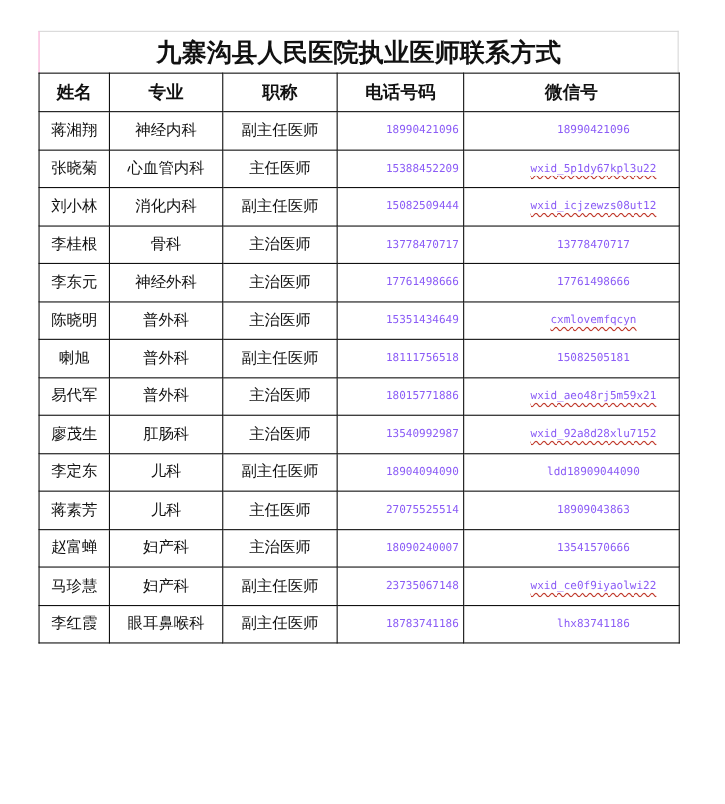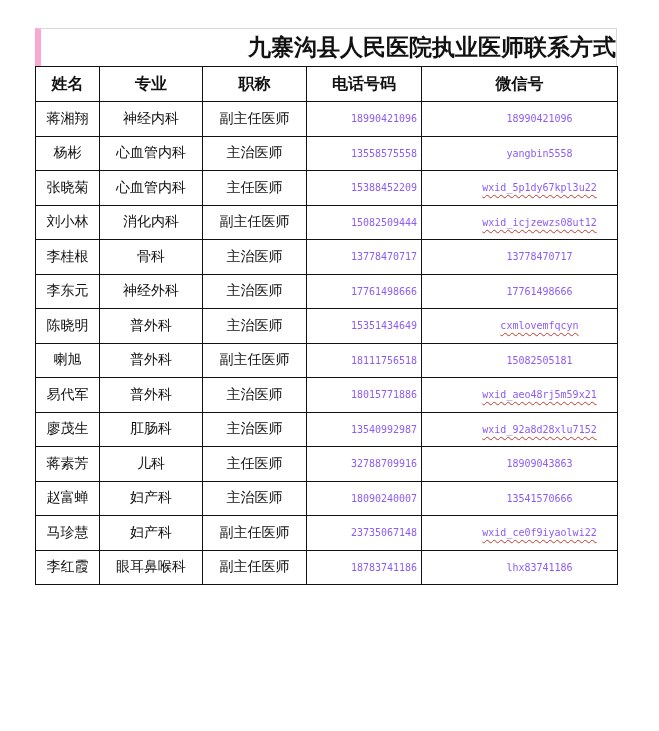--- a/index.html
+++ b/index.html
@@ -17,25 +17,25 @@
     }
     .sheet {
       position: absolute;
       left: 35px;
       top: 28px;
       width: 582px;
     }
     .title-row {
       height: 38px;
       border-top: 1px solid #d8d8d8;
-      border-left: 6px solid #f9a8d4;
+      border-left: 1px solid #f9a8d4;
       border-right: 1px solid #d8d8d8;
       display: flex;
       align-items: center;
-      justify-content: flex-end;
+      justify-content: center;
       box-sizing: border-box;
     }
     .title-row h1 {
       margin: 0;
       font-family: "DejaVu Serif", serif;
       font-weight: bold;
       font-size: 23px;
       letter-spacing: 0px;
       color: #111;
     }
@@ -105,27 +105,20 @@
     </thead>
     <tbody id="tbody">
         <tr>
           <td><span>蒋湘翔</span></td>
           <td><span>神经内科</span></td>
           <td><span>副主任医师</span></td>
           <td class="num"><span>18990421096</span></td>
           <td class="wx"><span>18990421096</span></td>
         </tr>
         <tr>
-          <td><span>杨彬</span></td>
-          <td><span>心血管内科</span></td>
-          <td><span>主治医师</span></td>
-          <td class="num"><span>13558575558</span></td>
-          <td class="wx"><span>yangbin5558</span></td>
-        </tr>
-        <tr>
           <td><span>张晓菊</span></td>
           <td><span>心血管内科</span></td>
           <td><span>主任医师</span></td>
           <td class="num"><span>15388452209</span></td>
           <td class="wx"><span class="squiggle">wxid_5p1dy67kpl3u22</span></td>
         </tr>
         <tr>
           <td><span>刘小林</span></td>
           <td><span>消化内科</span></td>
           <td><span>副主任医师</span></td>
@@ -168,24 +161,31 @@
           <td class="wx"><span class="squiggle">wxid_aeo48rj5m59x21</span></td>
         </tr>
         <tr>
           <td><span>廖茂生</span></td>
           <td><span>肛肠科</span></td>
           <td><span>主治医师</span></td>
           <td class="num"><span>13540992987</span></td>
           <td class="wx"><span class="squiggle">wxid_92a8d28xlu7152</span></td>
         </tr>
         <tr>
+          <td><span>李定东</span></td>
+          <td><span>儿科</span></td>
+          <td><span>副主任医师</span></td>
+          <td class="num"><span>18904094090</span></td>
+          <td class="wx"><span>ldd18909044090</span></td>
+        </tr>
+        <tr>
           <td><span>蒋素芳</span></td>
           <td><span>儿科</span></td>
           <td><span>主任医师</span></td>
-          <td class="num"><span>32788709916</span></td>
+          <td class="num"><span>27075525514</span></td>
           <td class="wx"><span>18909043863</span></td>
         </tr>
         <tr>
           <td><span>赵富蝉</span></td>
           <td><span>妇产科</span></td>
           <td><span>主治医师</span></td>
           <td class="num"><span>18090240007</span></td>
           <td class="wx"><span>13541570666</span></td>
         </tr>
         <tr>

